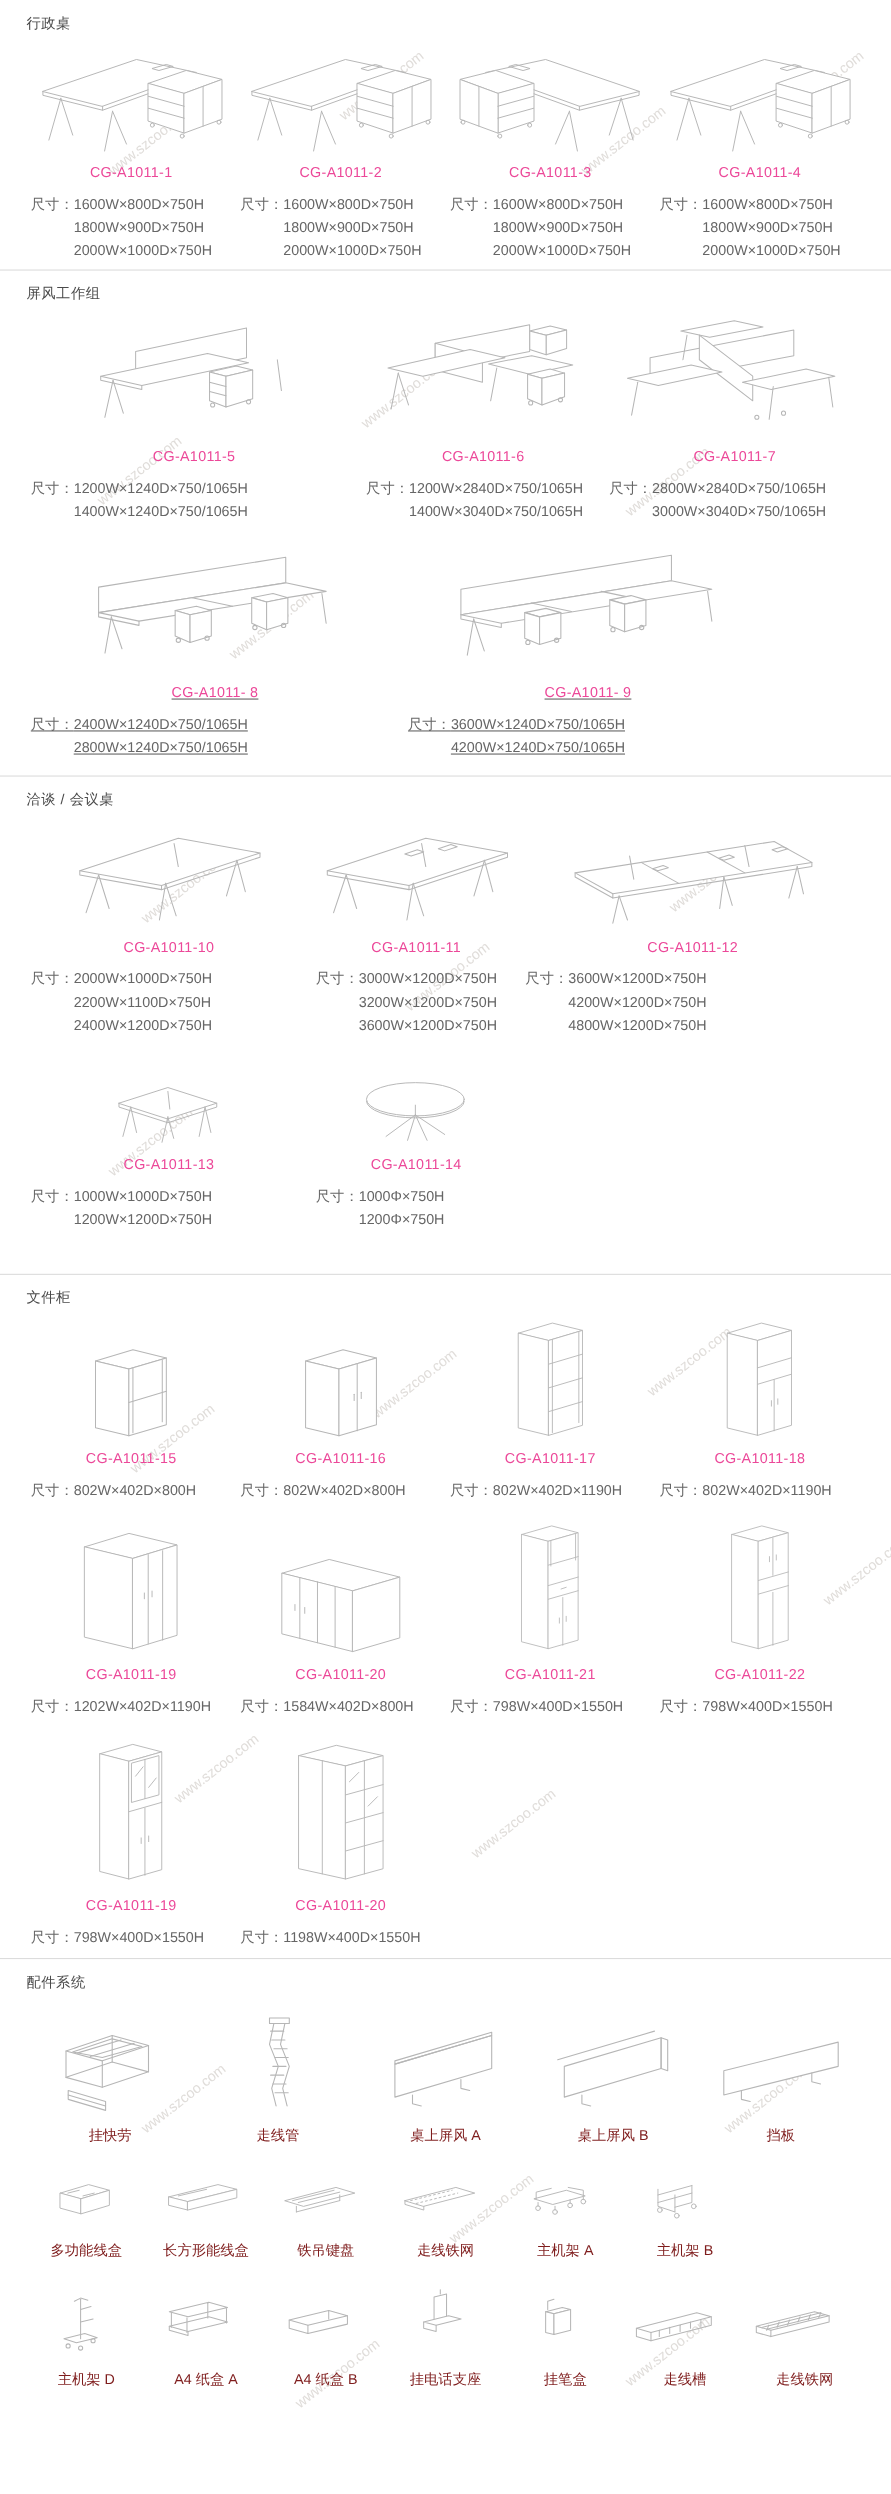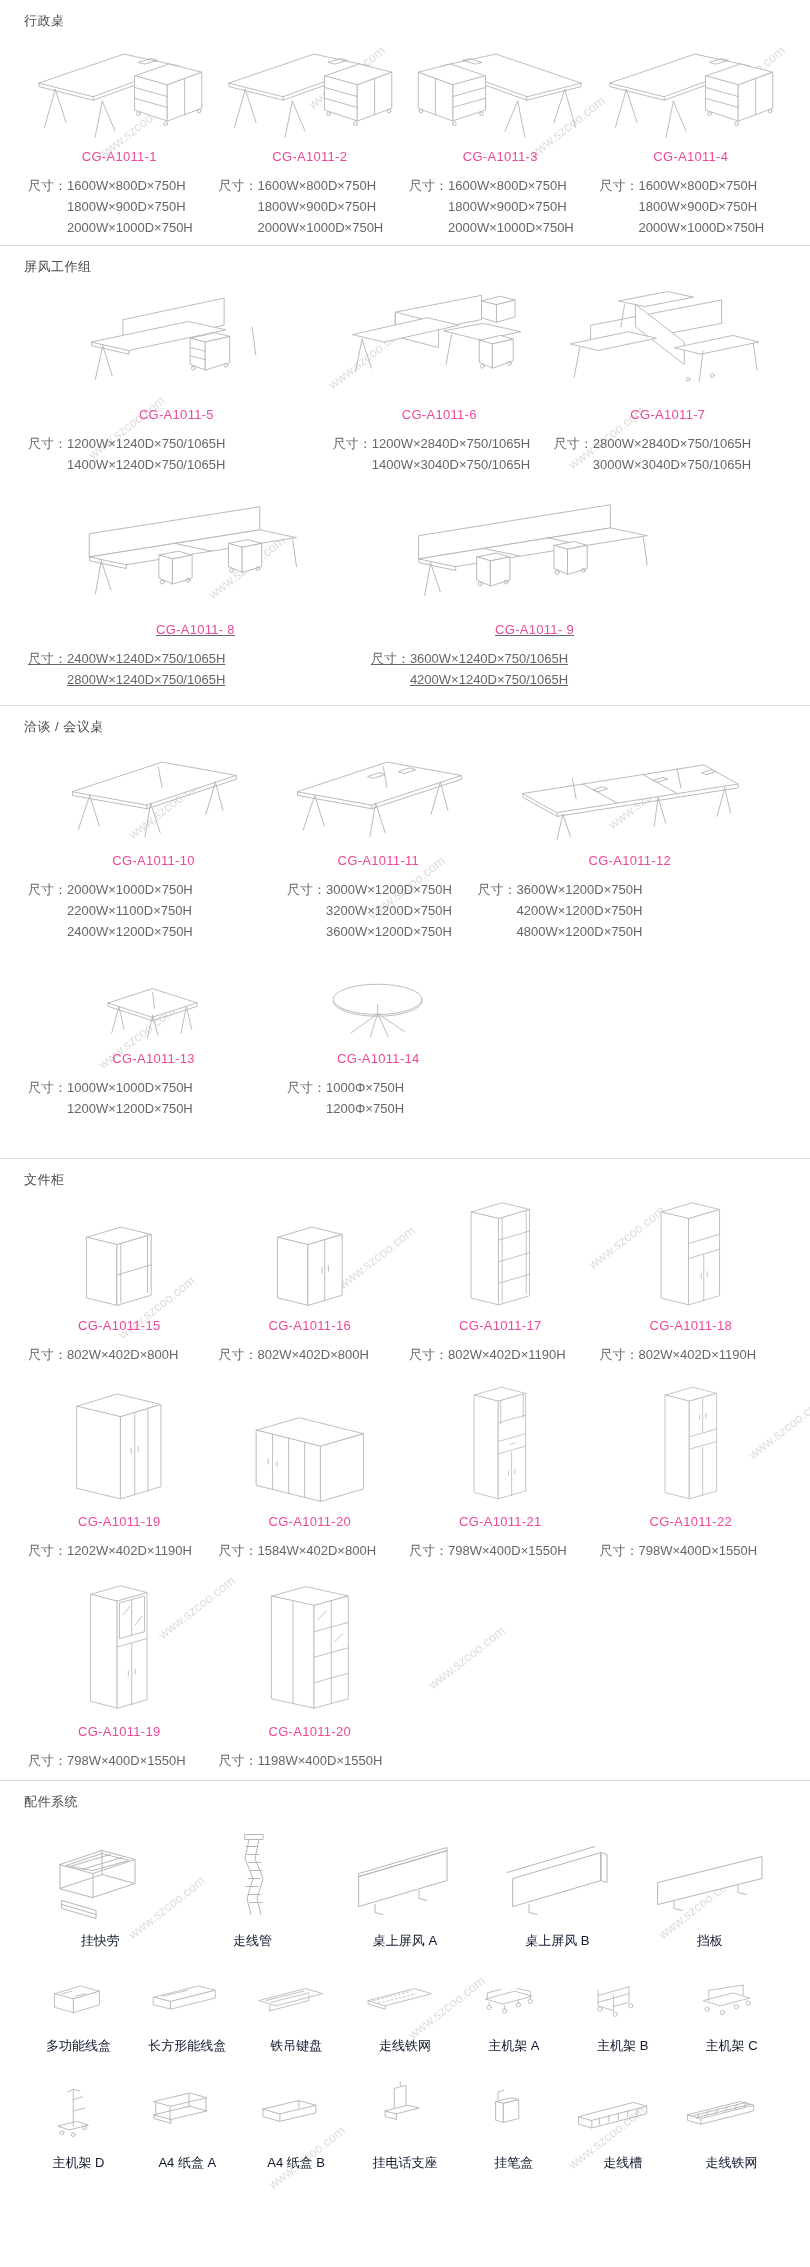--- a/index.html
+++ b/index.html
@@ -10,21 +10,21 @@
   .sec-title{font-size:13px;color:#4a4a4a;padding-top:12px;letter-spacing:.5px;}
   .row{display:grid;}
   .cell{display:flex;flex-direction:column;min-width:0;}
   .art{display:flex;justify-content:center;align-items:flex-end;}
   .art svg{stroke:#b6b6b6;fill:none;stroke-width:1;stroke-linejoin:round;stroke-linecap:round;}
   .model{margin-top:9px;font-size:13px;color:#ec4899;text-align:center;letter-spacing:.3px;}
   .dims{margin-top:11px;font-size:13px;color:#666;line-height:21px;display:flex;align-items:flex-start;margin-left:4px;}
   .pfx{white-space:nowrap;flex:0 0 auto;}
   .lines{flex:0 0 auto;}
   .dl{display:block;white-space:nowrap;}
-  .acc-label{margin-top:9px;text-align:center;font-size:13px;color:#0f172a;white-space:nowrap;}
+  .acc-label{margin-top:9px;text-align:center;font-size:13px;color:#7f1d1d;white-space:nowrap;}
   
   #sec-admin{height:245px;}
   #sec-ws{height:460px;}
   #sec-meeting{height:453px;}
   #sec-cab{height:622px;}
   #sec-acc{height:587px;}
   
   #sec-admin .row{grid-template-columns:repeat(4,1fr);margin-top:6px;}
   #sec-admin .art{height:104px;}
   #sec-ws .row1{grid-template-columns:40% 29% 31%;margin-top:10px;}
@@ -999,28 +999,20 @@
         <div class="acc-label">主机架 A</div>
       </div>
       <div class="cell">
         <div class="art">
             <svg width="104" height="60" viewBox="0 0 110 70">
               <use href="#a-cpuB"></use>
             </svg>
           </div>
         <div class="acc-label">主机架 B</div>
       </div>
-      <div class="cell">
-        <div class="art">
-            <svg width="104" height="60" viewBox="0 0 110 70">
-              <use href="#a-cpuC"></use>
-            </svg>
-          </div>
-        <div class="acc-label">主机架 C</div>
-      </div>
     </div>
     <div class="row row3">
       <div class="cell">
         <div class="art">
             <svg width="104" height="70" viewBox="0 0 110 70">
               <use href="#a-cpuD"></use>
             </svg>
           </div>
         <div class="acc-label">主机架 D</div>
       </div>

